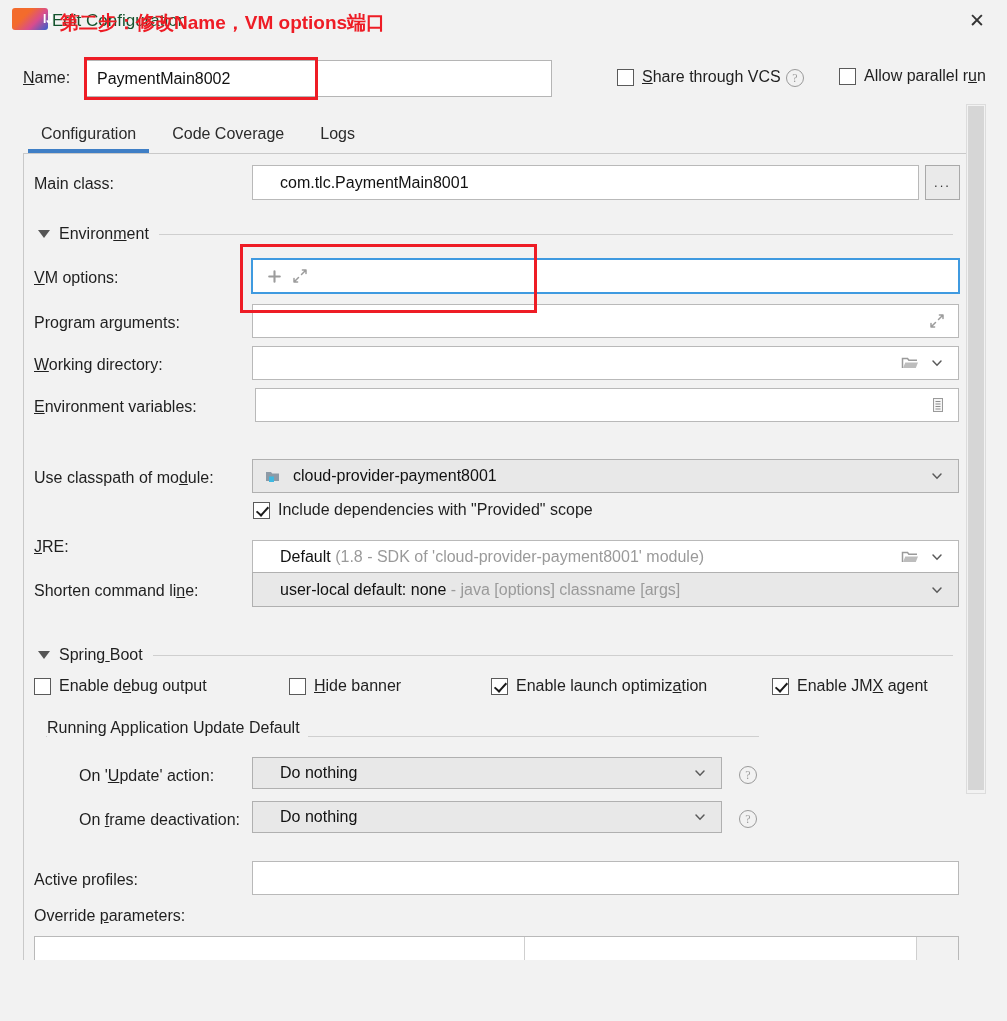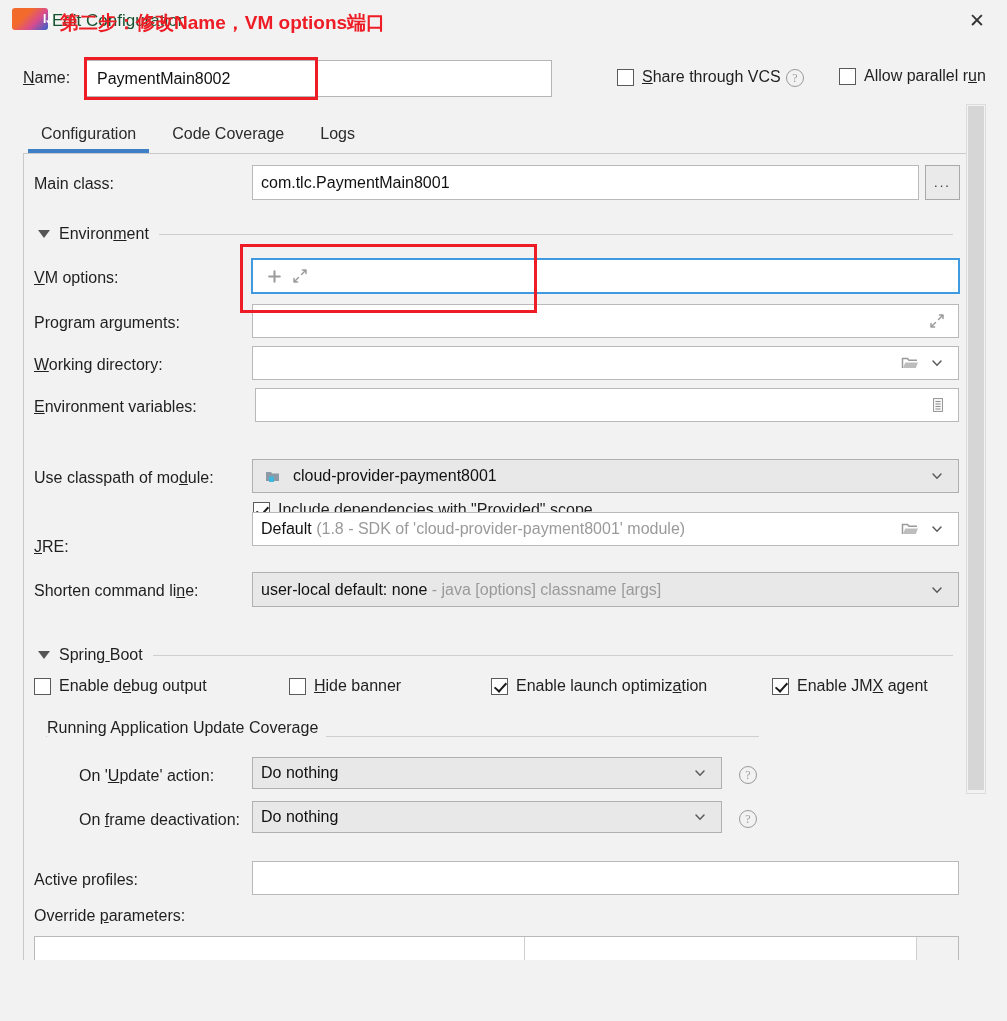--- a/index.html
+++ b/index.html
@@ -96,21 +96,21 @@
 
   .row-label { position:absolute; font-size:16px; color:#1f1f1f; white-space:nowrap; }
   .row-label u { text-decoration:underline; }
 
   .field {
     position:absolute; background:#fff; border:1px solid #b9b9b9;
     display:flex; align-items:center; padding:0 8px; font-size:16px; color:#111;
   }
   .field.focused { border:1px solid #3f9ae0; outline:1px solid #3f9ae0; }
   .field.combo { background:#e8e8e8; border:1px solid #b0b0b0; }
-  .field .val { flex:1 1 auto; overflow:hidden; white-space:nowrap; }
+  .field .val { flex:1 1 auto; overflow:hidden; white-space:nowrap;margin-left:19px; }
   .field .gray { color:#9a9a9a; }
   .field .strong { color:#111; }
 
   .browse-btn {
     position:absolute; background:#eaeaea; border:1px solid #a9a9a9;
     display:flex; align-items:center; justify-content:center;
   }
   .dots { letter-spacing:2px; font-size:13px; color:#333; line-height:1; }
 
   .icon-btn { display:flex; align-items:center; justify-content:center; flex:0 0 auto; }
@@ -259,21 +259,21 @@
           </svg>
       </span>
     </div>
 
     <div class="chk" style="position:absolute; left:229px; top:347px;">
       <span class="chkbox checked"></span>
       <span class="chk-label">Include dependencies with "Provided" scope</span>
     </div>
 
     <div class="row-label" style="left:10px; top:384px;"><u>J</u>RE:</div>
-    <div class="field" style="left:228px; top:358px; width:707px; height:34px;">
+    <div class="field" style="left:228px; top:386px; width:707px; height:34px;">
       <span class="val"><span class="strong">Default</span> <span class="gray">(1.8 - SDK of 'cloud-provider-payment8001' module)</span></span>
       <span class="icon-btn" style="width:28px;">
         <svg width="18" height="16" viewBox="0 0 18 16">
             <path d="M1.5 13V3.5h5l1.4 1.8H16" stroke="#9a9a9a" stroke-width="1.5" fill="none"></path>
             <path d="M2 13l2.3-5.5H17L14.8 13z" fill="#bdbdbd"></path>
           </svg>
       </span>
       <span class="icon-btn" style="width:26px;">
         <svg width="14" height="14" viewBox="0 0 14 14">
             <path d="M3 5l4 4.2L11 5" stroke="#5a5a5a" stroke-width="1.5" fill="none" stroke-linecap="round"></path>
@@ -308,21 +308,21 @@
     <div class="chk" style="position:absolute; left:467px; top:523px;">
       <span class="chkbox checked"></span>
       <span class="chk-label">Enable launch optimiz<u>a</u>tion</span>
     </div>
     <div class="chk" style="position:absolute; left:748px; top:523px;">
       <span class="chkbox checked"></span>
       <span class="chk-label">Enable JM<u>X</u> agent</span>
     </div>
 
     <div class="group-box" style="left:22px; top:582px; width:713px; height:1px; background:#cfcfcf;"></div>
-    <div class="group-title" style="left:23px; top:565px;">Running Application Update Coverage</div>
+    <div class="group-title" style="left:23px; top:565px;">Running Application Update Default</div>
 
     <div class="row-label" style="left:55px; top:613px;">On '<u>U</u>pdate' action:</div>
     <div class="field combo" style="left:228px; top:603px; width:470px; height:32px;">
       <span class="val">Do nothing</span>
       <span class="icon-btn" style="width:26px;">
         <svg width="14" height="14" viewBox="0 0 14 14">
             <path d="M3 5l4 4.2L11 5" stroke="#5a5a5a" stroke-width="1.5" fill="none" stroke-linecap="round"></path>
           </svg>
       </span>
     </div>

